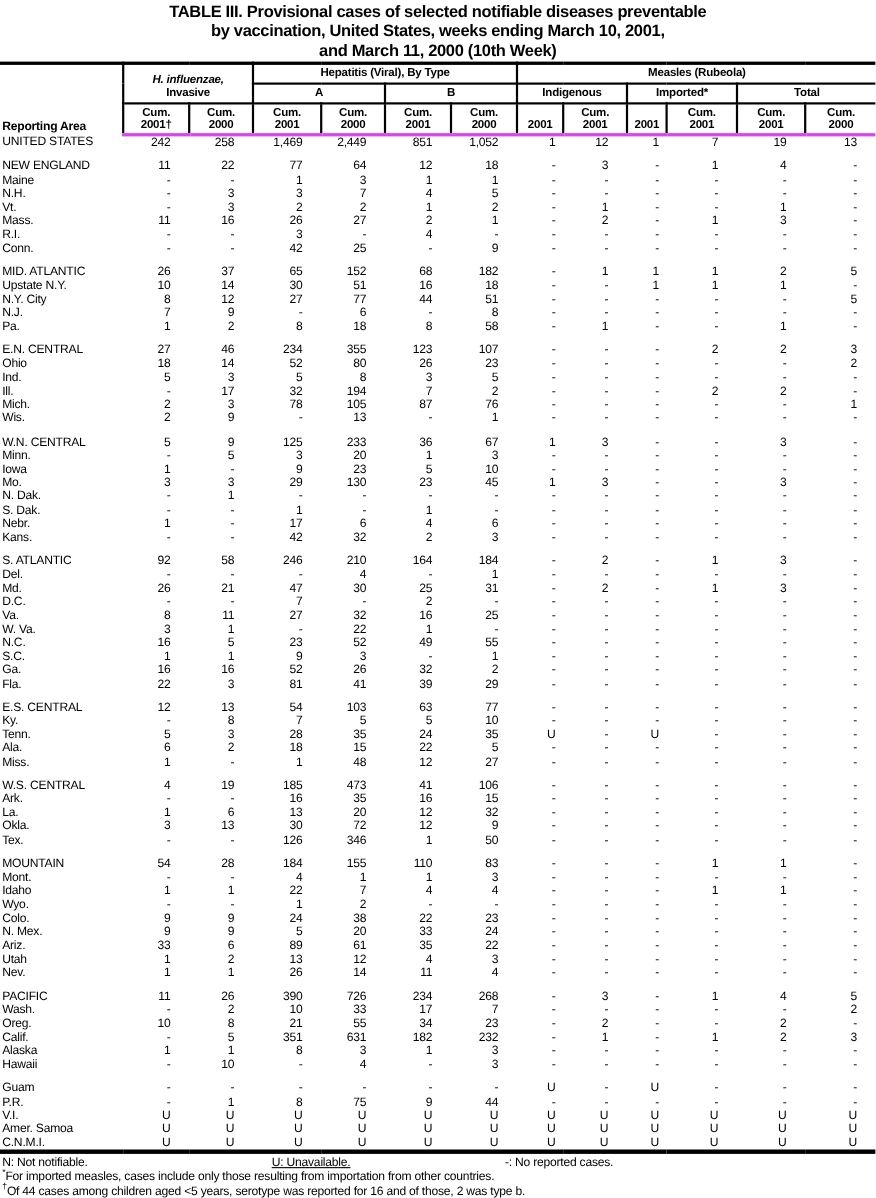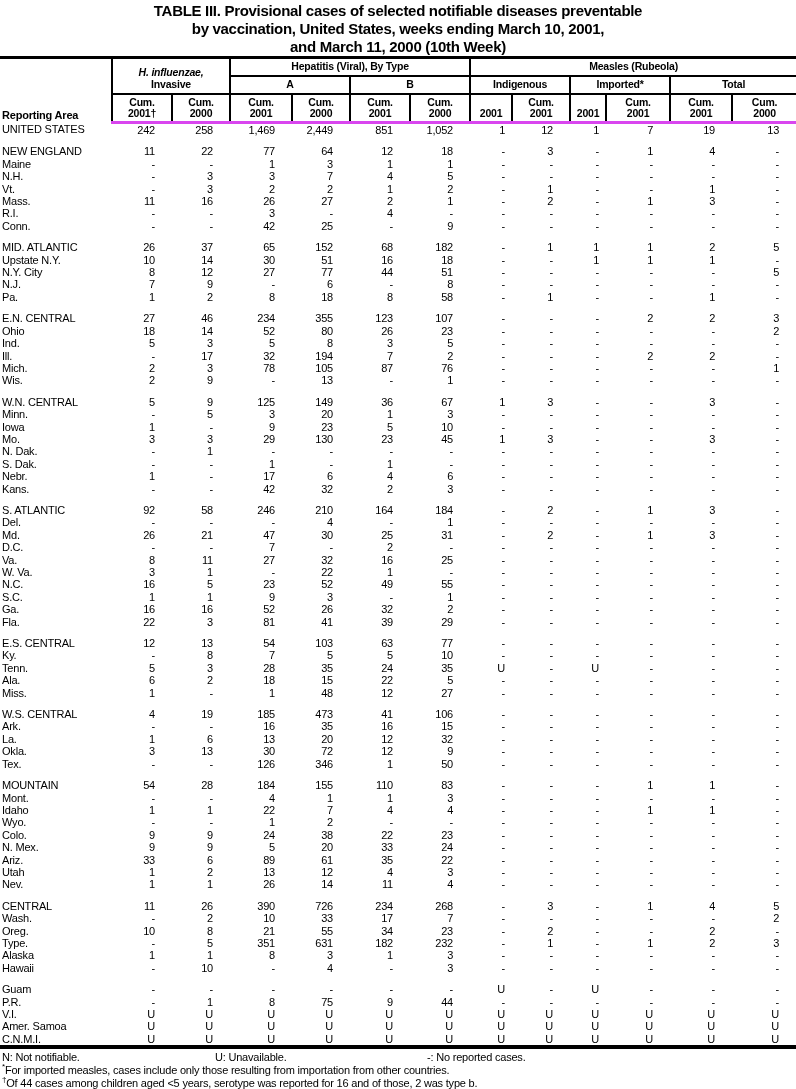--- a/index.html
+++ b/index.html
@@ -73,22 +73,22 @@
   tbody tr.spacer td { height: 9px; }
 
   
   .footnotes {
     font-size: 11px;
     line-height: 13px;
     letter-spacing: -0.2px;
     padding: 2px 2px 0 2px;
   }
   .legend-row { display: flex; }
-  .legend-row .seg1 { width: 213px; }
-  .legend-row .seg2 { width: 212px; }
+  .legend-row .seg1 { width: 245px; }
+  .legend-row .seg2 { width: 212px; text-decoration: underline; }
   sup { font-size: 8px; line-height: 0; }
 </style>
 </head>
 <body>
 
 <div class="page">
 
   <div class="title">
     <span class="block">TABLE III. Provisional cases of selected notifiable diseases preventable</span>
     <span class="block">by vaccination, United States, weeks ending March 10, 2001,</span>
@@ -449,21 +449,21 @@
           <td class="val">-</td>
         </tr>
         <tr class="spacer">
           <td colspan="13"></td>
         </tr>
         <tr>
           <td class="area">W.N. CENTRAL</td>
           <td class="val">5</td>
           <td class="val">9</td>
           <td class="val">125</td>
-          <td class="val">149</td>
+          <td class="val">233</td>
           <td class="val">36</td>
           <td class="val">67</td>
           <td class="val">1</td>
           <td class="val">3</td>
           <td class="val">-</td>
           <td class="val">-</td>
           <td class="val">3</td>
           <td class="val">-</td>
         </tr>
         <tr>
@@ -1015,21 +1015,21 @@
           <td class="val">-</td>
           <td class="val">-</td>
           <td class="val">-</td>
           <td class="val">-</td>
           <td class="val">-</td>
         </tr>
         <tr class="spacer">
           <td colspan="13"></td>
         </tr>
         <tr>
-          <td class="area">CENTRAL</td>
+          <td class="area">PACIFIC</td>
           <td class="val">11</td>
           <td class="val">26</td>
           <td class="val">390</td>
           <td class="val">726</td>
           <td class="val">234</td>
           <td class="val">268</td>
           <td class="val">-</td>
           <td class="val">3</td>
           <td class="val">-</td>
           <td class="val">1</td>
@@ -1060,21 +1060,21 @@
           <td class="val">34</td>
           <td class="val">23</td>
           <td class="val">-</td>
           <td class="val">2</td>
           <td class="val">-</td>
           <td class="val">-</td>
           <td class="val">2</td>
           <td class="val">-</td>
         </tr>
         <tr>
-          <td class="area">Type.</td>
+          <td class="area">Calif.</td>
           <td class="val">-</td>
           <td class="val">5</td>
           <td class="val">351</td>
           <td class="val">631</td>
           <td class="val">182</td>
           <td class="val">232</td>
           <td class="val">-</td>
           <td class="val">1</td>
           <td class="val">-</td>
           <td class="val">1</td>

